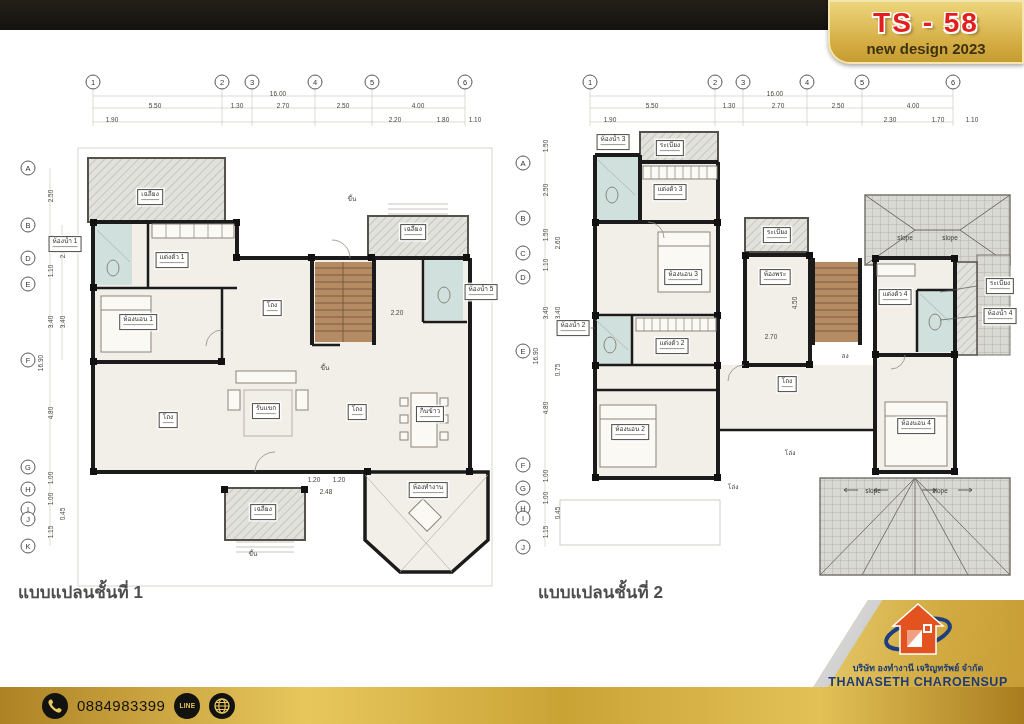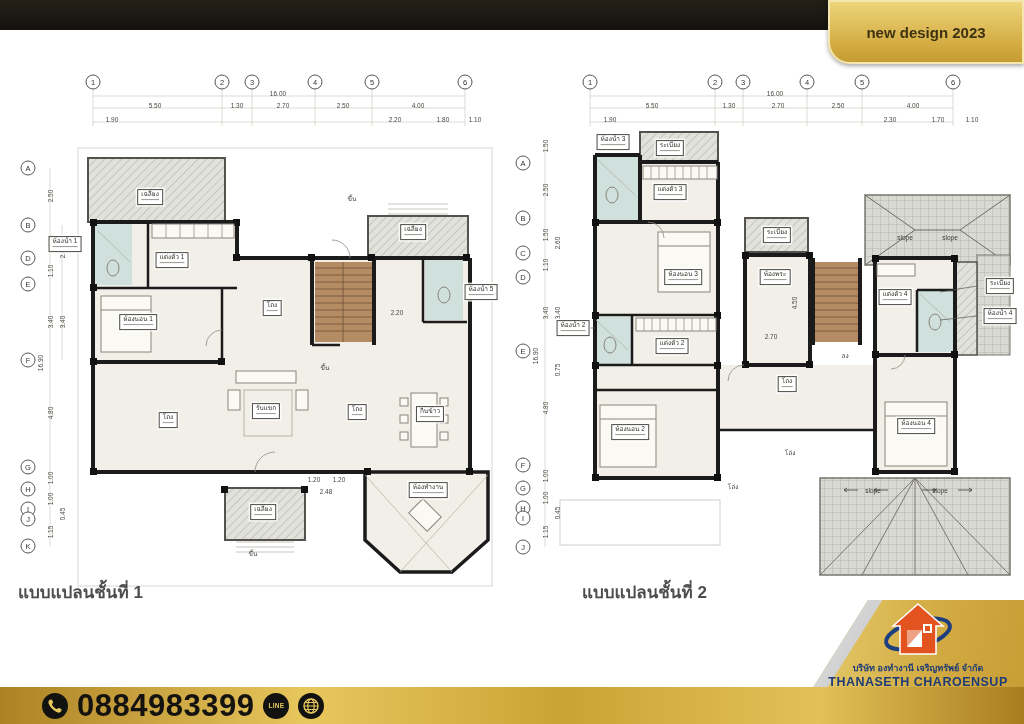--- a/index.html
+++ b/index.html
@@ -10,37 +10,37 @@
   .badge{position:absolute;right:0;top:0;width:196px;height:64px;
          background:linear-gradient(180deg,#eed77e,#d3ab41 70%,#c29a30);
          border-radius:0 0 0 22px;box-shadow:inset 0 0 0 2px #f4e6ae, 0 2px 4px rgba(0,0,0,.35);
          display:flex;flex-direction:column;align-items:center;justify-content:center;gap:1px;}
   .badge-title{font-size:28px;font-weight:800;letter-spacing:2px;color:#e31e1e;
          text-shadow:-1.5px -1.5px 0 #fff,1.5px -1.5px 0 #fff,-1.5px 1.5px 0 #fff,1.5px 1.5px 0 #fff,3px 3px 3px rgba(60,40,0,.45);}
   .badge-sub{font-size:15px;font-weight:700;color:#3e3212;}
   
   .caption{position:absolute;font-size:17px;font-weight:700;color:#4d4d4d;}
   .caption1{left:18px;top:578px;}
-  .caption2{left:538px;top:578px;margin-left:44px;}
+  .caption2{left:538px;top:578px;}
   
   .bubble{position:absolute;transform:translate(-50%,-50%);width:13px;height:13px;border:1px solid #555;
           border-radius:50%;background:#fff;display:flex;align-items:center;justify-content:center;
           font-size:7.5px;color:#333;}
   .dim{position:absolute;transform:translate(-50%,-50%);font-size:6.5px;color:#474740;white-space:nowrap;}
   .vdim{position:absolute;transform:translate(-50%,-50%) rotate(-90deg);font-size:6.5px;color:#474740;white-space:nowrap;}
   .note{position:absolute;transform:translate(-50%,-50%);font-size:6.5px;color:#3d3d38;white-space:nowrap;}
   .room-label{position:absolute;transform:translate(-50%,-50%);background:#fff;border:1px solid #4a4a44;
           padding:1px 3px 2px 3px;font-size:6.5px;line-height:1.05;color:#2e2e2a;display:flex;
           flex-direction:column;align-items:center;white-space:nowrap;box-shadow:0 0 0 1.5px #ffffffcc;}
   .rl-sub{display:block;width:100%;border-top:1px solid #9a9a94;height:2px;margin-top:1px;}
   
   .footbar{position:absolute;left:0;bottom:0;width:1024px;height:37px;
            background:linear-gradient(90deg,#ad8224,#e8c75d 30%,#caa335 55%,#e3c157 80%,#a97d1f);
            display:flex;align-items:center;gap:9px;padding-left:42px;box-sizing:border-box;}
-  .contact-text{font-size:31px;font-weight:700;color:#141310;letter-spacing:.5px;}
+  .contact-text{font-size:15px;font-weight:400;color:#141310;letter-spacing:.5px;}
   .cicon{width:26px;height:26px;border-radius:50%;background:#121210;display:flex;align-items:center;
          justify-content:center;color:#e8c75d;flex:0 0 auto;}
   .cicon svg{display:block;}
   .line-txt{font-size:6.5px;font-weight:800;color:#e8c75d;letter-spacing:.3px;}
   
   .logo-panel{position:absolute;right:0;top:600px;width:240px;height:124px;
               background:linear-gradient(100deg,#ecd478,#d2ab42 60%,#c79d34);
               clip-path:polygon(35% 0,100% 0,100% 100%,2.5% 100%);}
   .logo-band{position:absolute;right:0;top:600px;width:240px;height:124px;pointer-events:none;
               background:linear-gradient(120deg,#e9e9e9,#9b9b9b);
@@ -53,20 +53,21 @@
   .co-ltd::before,.co-ltd::after{content:"";display:block;width:34px;border-top:1px solid #1d3c77;}
 </style>
 </head>
 <body>
 
 <div class="page">
 
   <div class="topbar"></div>
 
   <div class="badge">
+    <div class="badge-title">TS - 58</div>
     <div class="badge-sub">new design 2023</div>
   </div>
 
   <svg width="1024" height="724" style="position:absolute;left:0;top:0;">
     <defs>
       <pattern id="hatch" width="6" height="6" patternUnits="userSpaceOnUse" patternTransform="rotate(45)">
         <rect width="6" height="6" fill="#e2e2dd"></rect>
           <line x1="0" y1="0" x2="0" y2="6" stroke="#aaa9a2" stroke-width="1"></line>
       </pattern>
       <pattern id="tile" width="8" height="8" patternUnits="userSpaceOnUse">

